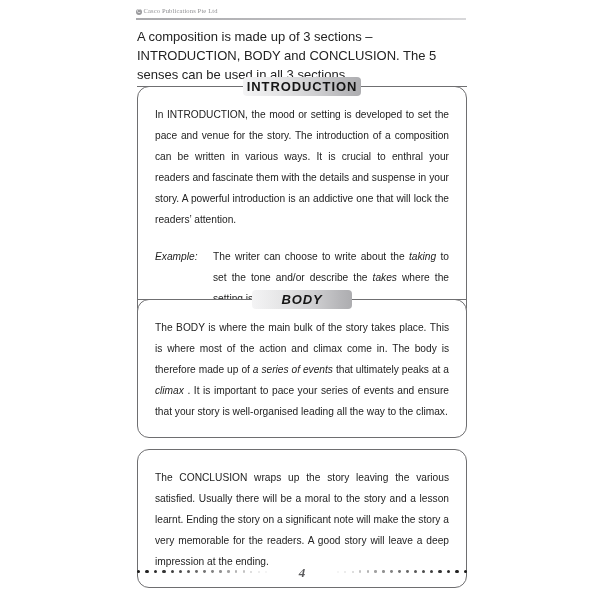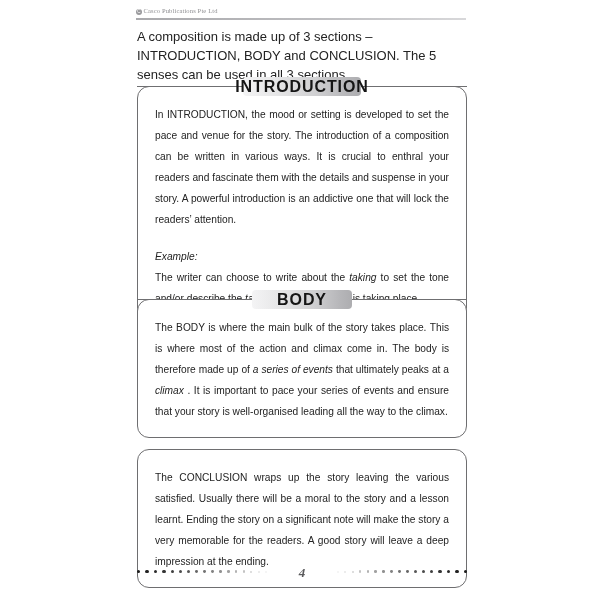--- a/index.html
+++ b/index.html
@@ -110,21 +110,21 @@
     position: absolute;
     top: 0;
     height: 19px;
     border-radius: 4px;
     background: linear-gradient(to right, #f4f4f5 0%, #e6e6e7 28%, #cfcfd1 62%, #b6b6b9 88%, #adadb0 100%);
     display: flex;
     align-items: center;
     justify-content: center;
   }
   .banner .pill-label {
-    font-size: 16px;
+    font-size: 13px;
     font-weight: bold;
     letter-spacing: 0.9px;
     color: #151515;
     white-space: nowrap;
     padding: 0 14px;
   }
 
   .box {
     position: relative;
     border: 1.2px solid #6e6e70;
@@ -142,21 +142,20 @@
     color: #232323;
     text-align: justify;
     margin: 0;
   }
 
   
   .example {
     display: flex;
     align-items: flex-start;
     margin-top: 16px;
-    flex-direction: column;
   }
   .example-label {
     font-size: 10.2px;
     line-height: 21px;
     font-style: italic;
     color: #232323;
     flex: 0 0 auto;
     width: 58px;
     white-space: nowrap;
   }
@@ -249,21 +248,21 @@
           <div class="example-text"><span id="ex-p1">The writer can choose to write about the </span><span class="it" id="ex-i1">taking</span><span id="ex-p2"> to set the tone and/or describe the </span><span class="it" id="ex-i2">takes</span><span id="ex-p3"> where the setting is taking place.</span></div>
         </div>
       </div>
     </div>
   </div>
 
   <div class="section sec-body">
     <div class="banner">
       <div class="rule-l" style="width: 119px;"></div>
       <div class="rule-r" style="width: 119px;"></div>
-      <div class="pill" id="pill-body" style="width: 100px; left: 115px;">
+      <div class="pill" id="pill-body" style="width: 100px; left: 115px; font-style: italic;">
         <span class="pill-label">BODY</span>
       </div>
     </div>
     <div class="box">
       <div class="box-inner">
         <p class="para"><span id="bd-p1">The BODY is where the main bulk of the story takes place. This is where most of the action and climax come in. The body is therefore made up of </span><span class="it" id="bd-i1">a series of events</span><span id="bd-p2"> that ultimately peaks at a </span><span class="it" id="bd-i2">climax</span><span id="bd-p3"> . It is important to pace your series of events and ensure that your story is well-organised leading all the way to the climax.</span></p>
       </div>
     </div>
   </div>
 

